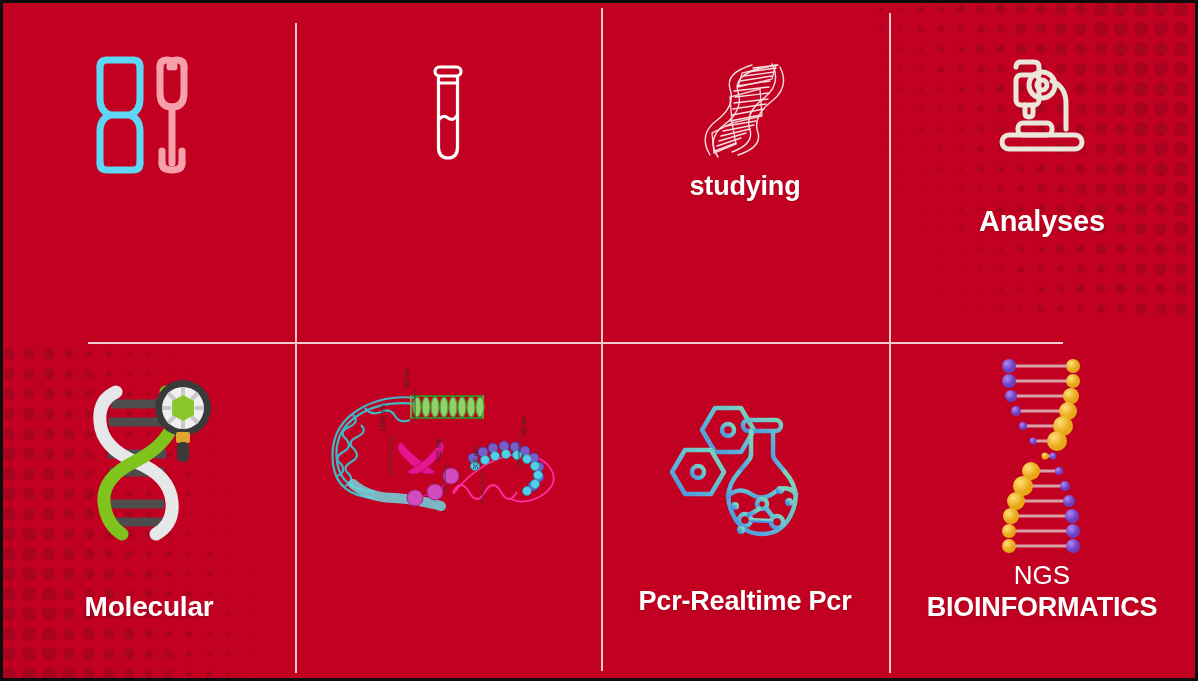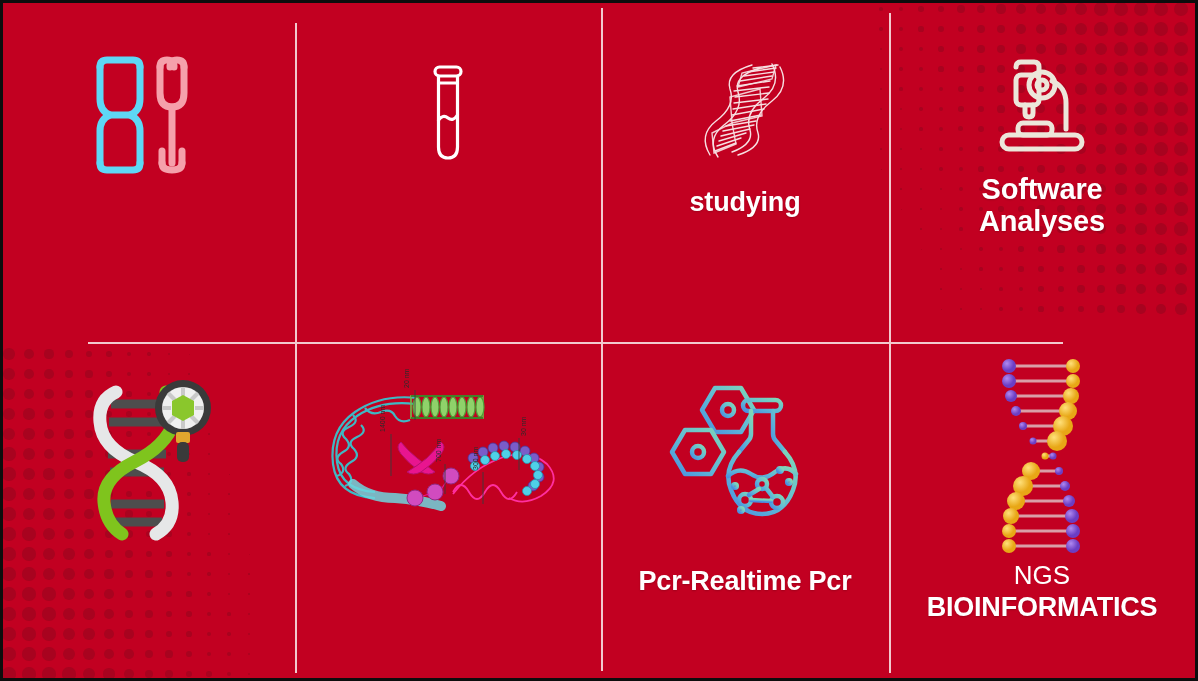--- a/index.html
+++ b/index.html
@@ -59,30 +59,30 @@
     letter-spacing: -0.2px;
     text-shadow: 0 1px 2px rgba(0,0,0,.18);
   }
 
   
   #cell-cytogenetics   { padding-top: 52px; }
   #cell-cytogenetics .label { font-size: 27px; margin-top: 26px; }
   #cell-sample-prep    { padding-top: 60px; }
   #cell-sample-prep .label { font-size: 29px; margin-top: 20px; }
   #cell-studying-chrom { padding-top: 56px; }
-  #cell-studying-chrom .label { font-size: 27px; margin-top: 28px; }
+  #cell-studying-chrom .label { font-size: 27px; margin-top: 12px; }
   #cell-software       { padding-top: 48px; }
   #cell-software .label { font-size: 29px; margin-top: 18px; font-weight: 600; }
 
   
   #cell-molecular   { padding-top: 28px; }
   #cell-molecular .label   { font-size: 28px; margin-top: 36px; }
   #cell-extraxction { padding-top: 30px; }
   #cell-extraxction .label { font-size: 27px; margin-top: 30px; }
-  #cell-pcr         { padding-top: 36px; }
+  #cell-pcr         { padding-top: 56px; }
   #cell-pcr .label         { font-size: 27px; margin-top: 38px; }
   #cell-ngs         { padding-top: 12px; }
   #cell-ngs .label-top   { font-size: 26px; font-weight: 400; color:#fff; margin-top: 6px; text-align:center; }
   #cell-ngs .label       { font-size: 27px; margin-top: 1px; }
 
   svg { display: block; overflow: visible; }
 </style>
 </head>
 <body>
 
@@ -637,21 +637,21 @@
 
             <path d="M62 30 Q76 36 76 52 L76 78"></path>
 
             <rect x="28" y="72" width="34" height="12" rx="5"></rect>
 
             <rect x="12" y="84" width="80" height="14" rx="7"></rect>
           </g>
         </svg>
       </div>
       <div class="label">
-        <span>Software</span><br>
+        <br>
         <span>Analyses</span>
       </div>
     </div>
 
     <div class="cell" id="cell-molecular">
       <div class="icon-wrap">
         <svg width="130" height="185" viewBox="0 0 130 185">
 
           <g stroke="#4d4d4d" stroke-width="9" stroke-linecap="butt">
             <path d="M27 34 L79 34"></path>
@@ -678,20 +678,21 @@
                 <path d="M107 46 L114 53"></path>
               <path d="M114 23 L107 30"></path>
                 <path d="M91 46 L84 53"></path>
             </g>
             <polygon points="99,25 110,31 110,45 99,51 88,45 88,31" fill="#8ac72c"></polygon>
             <rect x="92" y="62" width="14" height="11" rx="2" fill="#e0a72e"></rect>
             <rect x="93" y="72" width="12" height="20" rx="5" fill="#3a3a3a"></rect>
           </g>
         </svg>
       </div>
+      <div class="label">Molecular</div>
     </div>
 
     <div class="cell" id="cell-extraxction">
       <div class="icon-wrap">
         <svg width="250" height="165" viewBox="0 0 250 165">
 
           <g fill="none" stroke="#3fb8c4" stroke-width="2.2">
             <path d="M52 120 Q18 118 14 90 Q10 60 34 44 Q58 28 92 32"></path>
             <path d="M52 126 Q14 124 10 92 Q6 58 32 40 Q58 22 94 26"></path>
 

